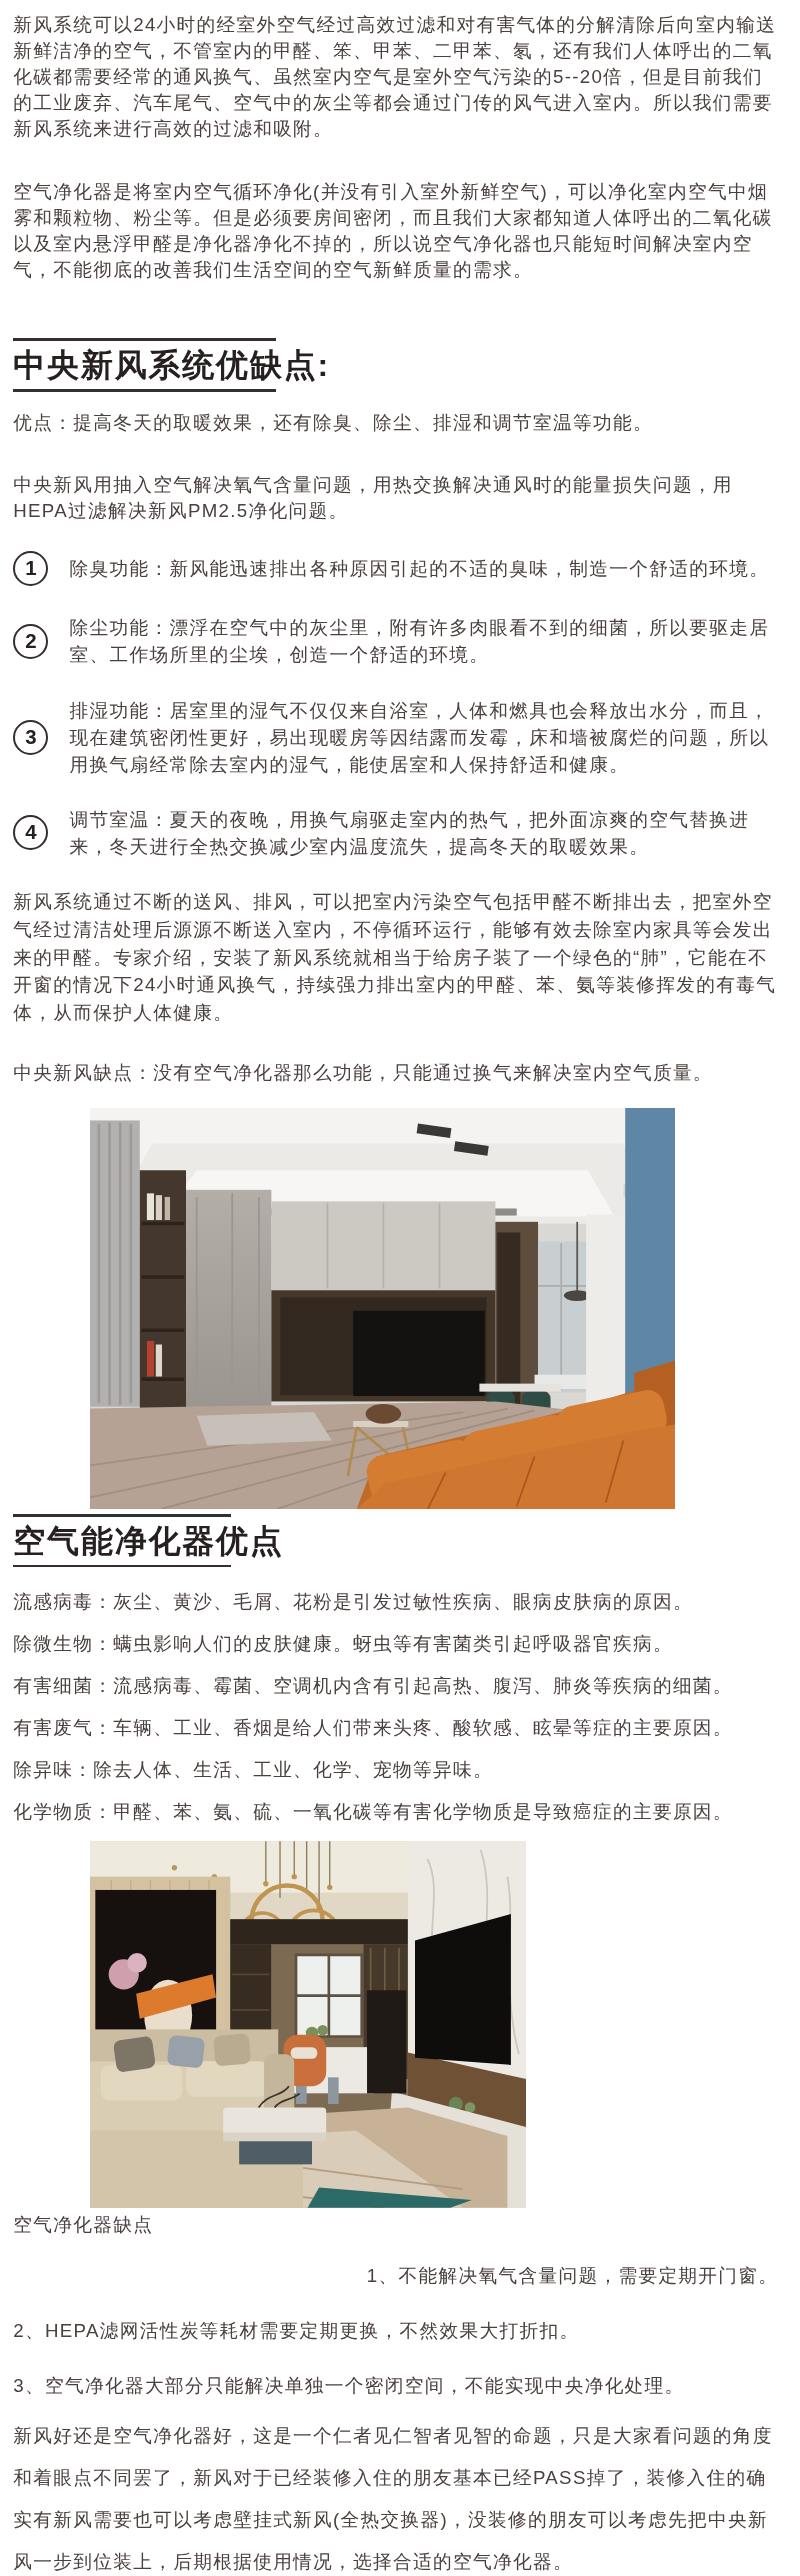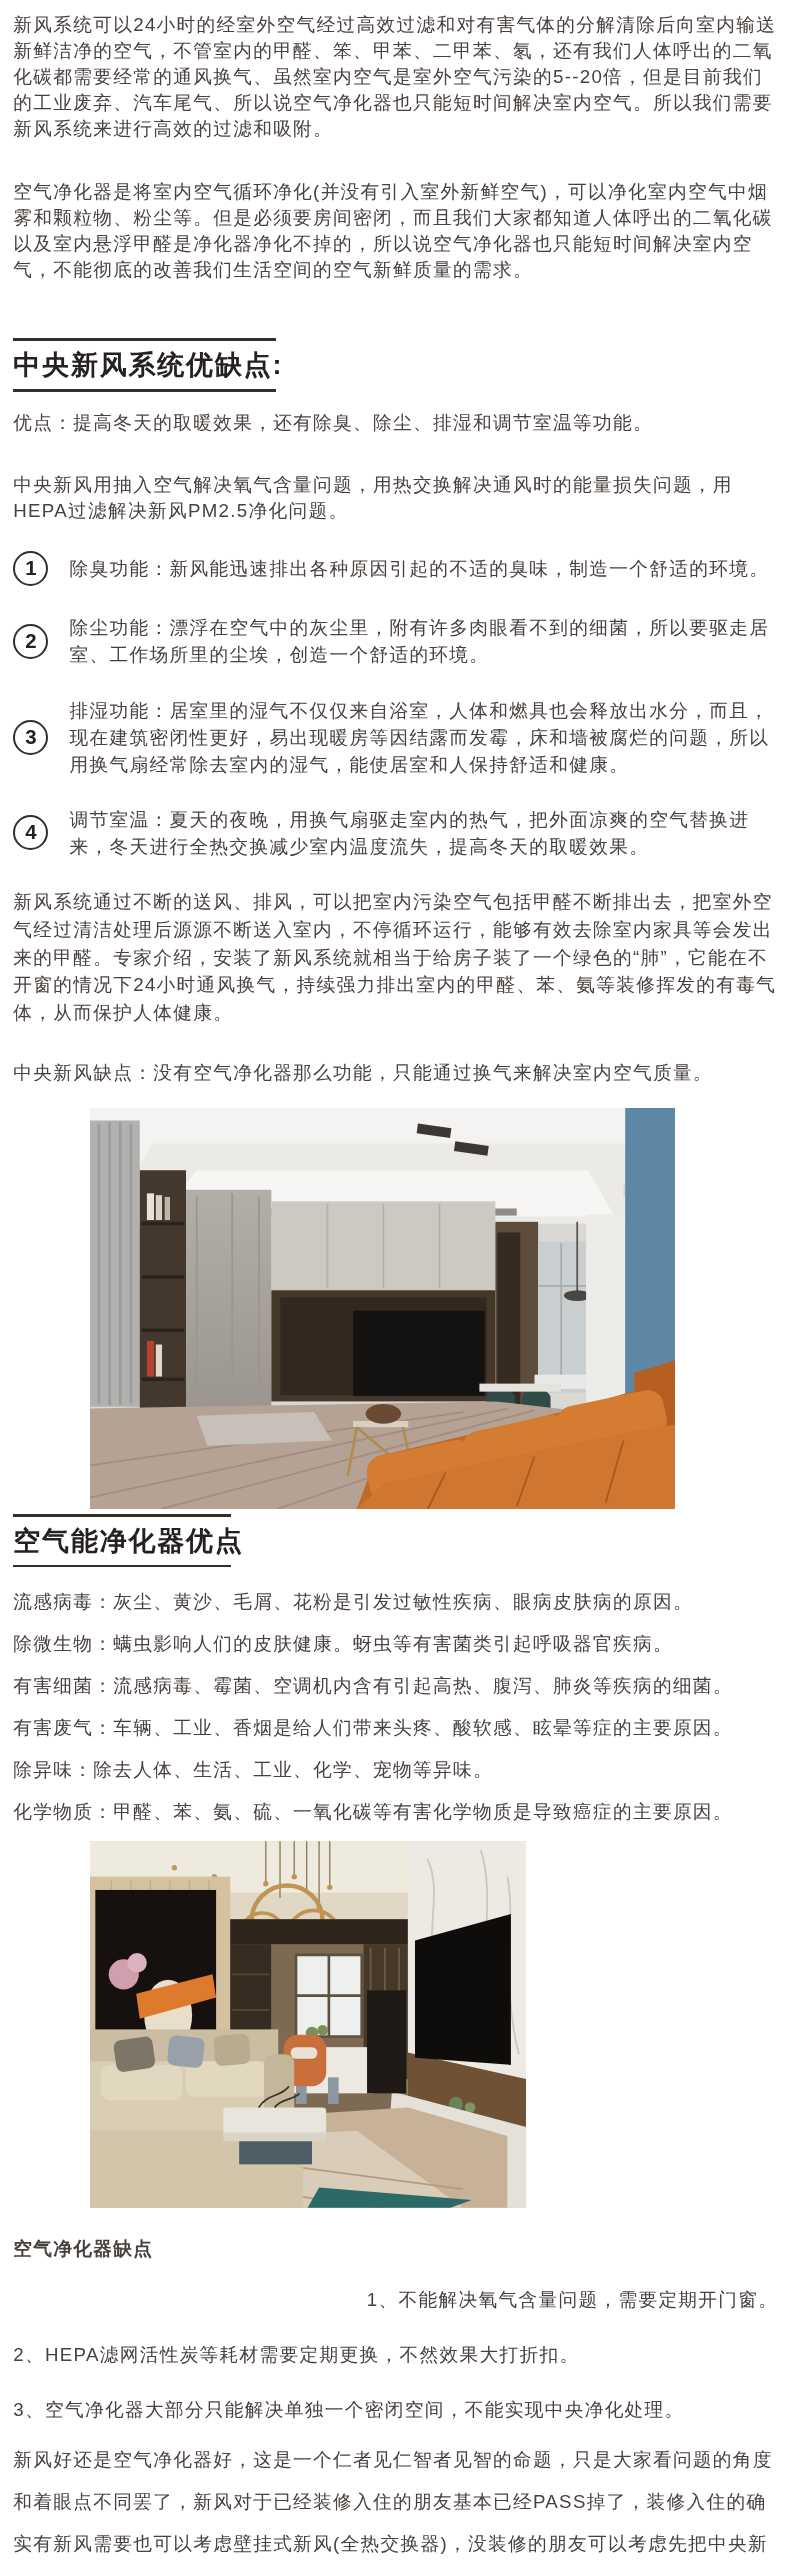--- a/index.html
+++ b/index.html
@@ -14,21 +14,21 @@
     font-size: 18.7px; line-height: 26px; letter-spacing: 1.3px;
     color: #4a403e; text-align: left;
   }
   .p-intro1 { margin-bottom: 37px; }
   .sec-head { }
   .sec1-head { margin-top: 55px; }
   .rule { height: 2.7px; background: #362e2d; }
   .rule-w1 { width: 263px; }
   .rule-w2 { width: 218px; }
   .sec-title {
-    font-size: 27px; font-weight: bold; color: #262020;
+    font-size: 32px; font-weight: bold; color: #262020;
     letter-spacing: 1.8px; margin: 8px 0; line-height: 32px;
   }
   .adv-line { margin-top: 18px; }
   .p-method { margin-top: 36px; }
   .num-list { margin-top: 27px; }
   .num-item { display: flex; align-items: center; margin-bottom: 28.4px; }
   .num-badge {
     flex: 0 0 auto; width: 35px; height: 35px; margin-right: 21.3px;
     border: 2.7px solid #362e2d; border-radius: 50%;
     display: flex; align-items: center; justify-content: center;
@@ -36,31 +36,31 @@
   }
   .num-text { font-size: 18.7px; line-height: 27px; letter-spacing: 1.3px; }
   .p-summary { margin-top: 25px; line-height: 27.6px; }
   .p-drawback { margin-top: 34px; }
   .photo { display: block; margin-left: 77px; }
   .photo-1 { margin-top: 21.3px; width: 585px; height: 401px; }
   .sec2-head { margin-top: 5.3px; }
   .features { margin-top: 21.3px; }
   .feature-line { margin-bottom: 16px; }
   .photo-2 { margin-top: 9px; width: 436px; height: 367px; }
-  .cons-label { margin-top: 28px; font-weight: bold; }
+  .cons-label { margin-top: 4px; }
   .cons-item { margin-top: 29px; }
   .cons-item.first { margin-top: 25px; text-align: right; }
   .p-conclusion { margin-top: 16px; line-height: 42px; }
 </style>
 </head>
 <body>
 
 <div class="page">
 
-  <p class="t p-intro1">新风系统可以24小时的经室外空气经过高效过滤和对有害气体的分解清除后向室内输送新鲜洁净的空气，不管室内的甲醛、笨、甲苯、二甲苯、氡，还有我们人体呼出的二氧化碳都需要经常的通风换气、虽然室内空气是室外空气污染的5--20倍，但是目前我们的工业废弃、汽车尾气、所以说空气净化器也只能短时间解决室内空气。所以我们需要新风系统来进行高效的过滤和吸附。</p>
+  <p class="t p-intro1">新风系统可以24小时的经室外空气经过高效过滤和对有害气体的分解清除后向室内输送新鲜洁净的空气，不管室内的甲醛、笨、甲苯、二甲苯、氡，还有我们人体呼出的二氧化碳都需要经常的通风换气、虽然室内空气是室外空气污染的5--20倍，但是目前我们的工业废弃、汽车尾气、空气中的灰尘等都会通过门传的风气进入室内。所以我们需要新风系统来进行高效的过滤和吸附。</p>
   <p class="t">空气净化器是将室内空气循环净化(并没有引入室外新鲜空气)，可以净化室内空气中烟雾和颗粒物、粉尘等。但是必须要房间密闭，而且我们大家都知道人体呼出的二氧化碳以及室内悬浮甲醛是净化器净化不掉的，所以说空气净化器也只能短时间解决室内空气，不能彻底的改善我们生活空间的空气新鲜质量的需求。</p>
 
   <div class="sec-head sec1-head">
     <div class="rule rule-w1"></div>
     <div class="sec-title">中央新风系统优缺点:</div>
     <div class="rule rule-w1"></div>
   </div>
 
   <p class="t adv-line">优点：提高冬天的取暖效果，还有除臭、除尘、排湿和调节室温等功能。</p>
   <p class="t p-method">中央新风用抽入空气解决氧气含量问题，用热交换解决通风时的能量损失问题，用HEPA过滤解决新风PM2.5净化问题。</p>

